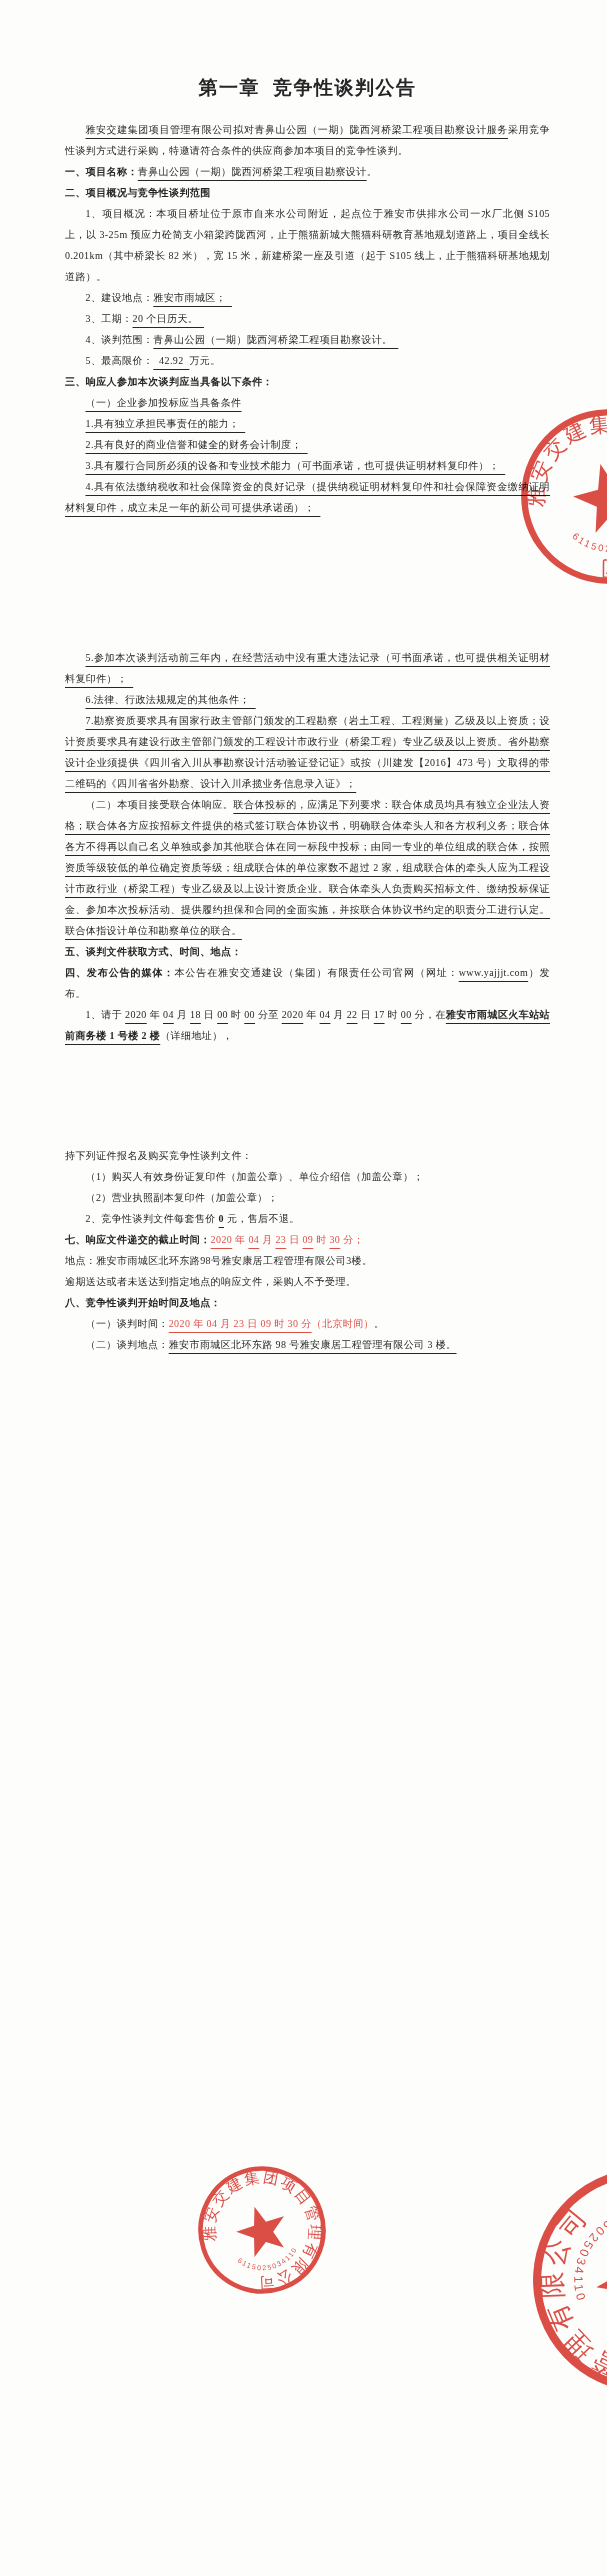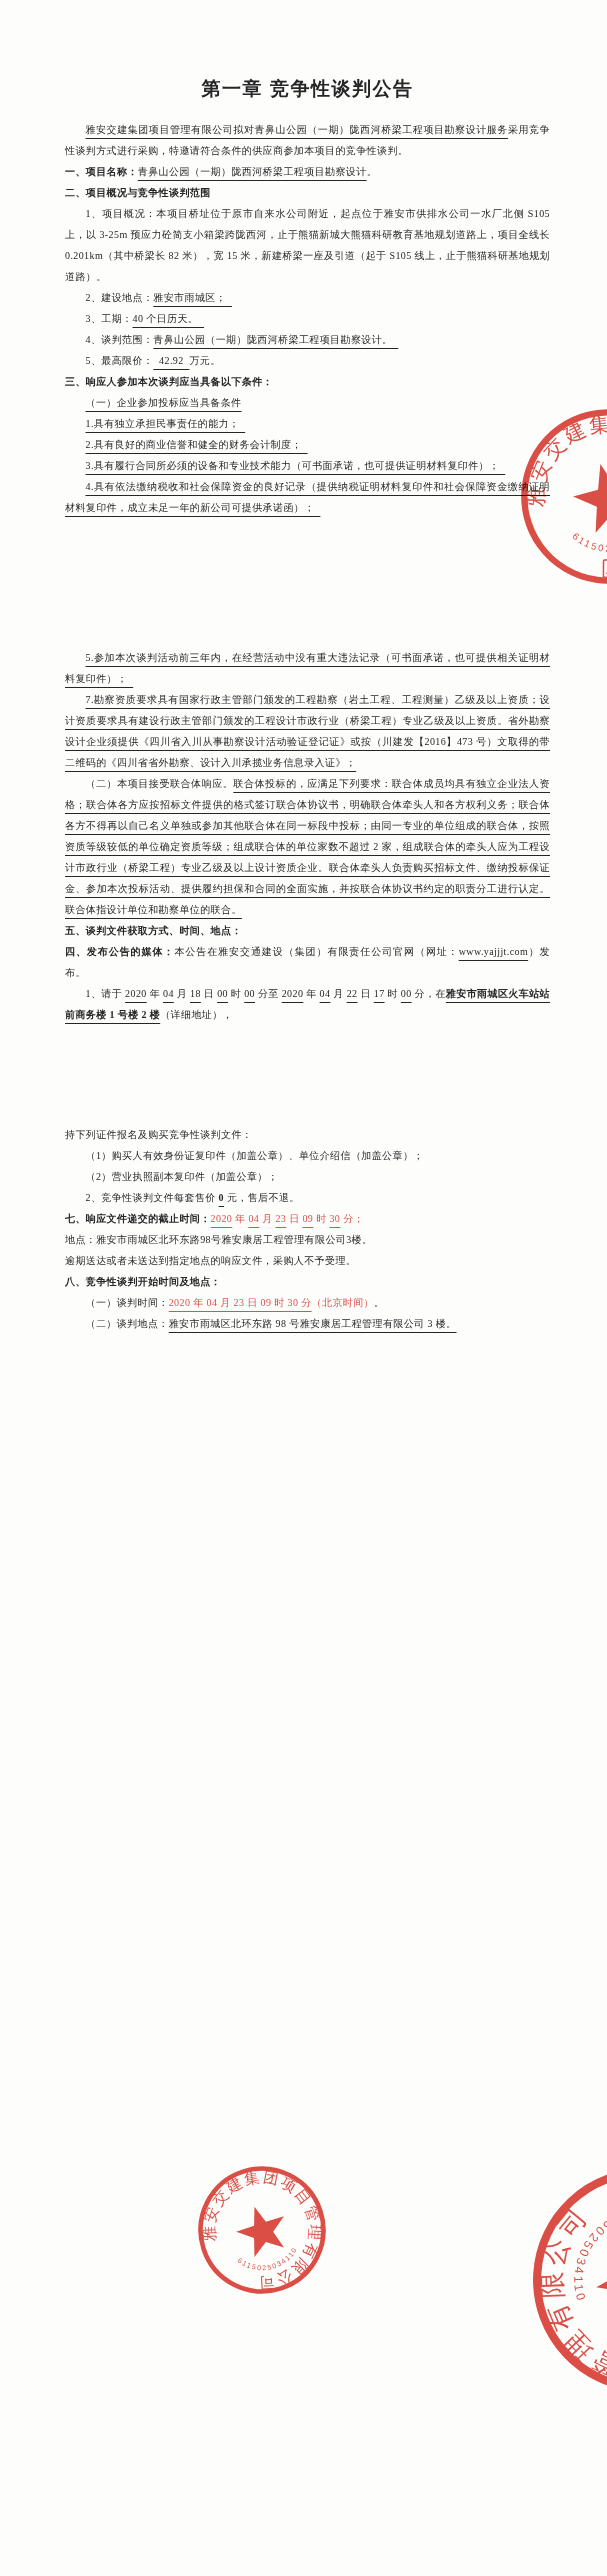--- a/index.html
+++ b/index.html
@@ -7,21 +7,21 @@
     position:relative;
     width:608px;height:2576px;
     background:#fdfdfc;
     overflow:hidden;
     font-family:"Liberation Serif","DejaVu Serif",serif;
     color:#262626;
   }
   .content{padding:70px 58px 0 65px;}
   .doc-title{
     text-align:center;
-    font-family:Liberation Sans, sans-serif;
+    font-family:Liberation Mono, monospace;
     font-weight:bold;
     font-size:19px;
     letter-spacing:1.5px;
     margin:0 0 10.6px 0;
     line-height:38px;
   }
   .doc-body p{
     margin:0;
     font-size:10px;
     line-height:21px;
@@ -50,31 +50,32 @@
 
 <div class="page">
   <div class="content">
     <h1 class="doc-title">第一章 竞争性谈判公告</h1>
     <div class="doc-body" id="doc-body">
         <p class="indent"><span class="s-u">雅安交建集团项目管理有限公司拟对青鼻山公园（一期）陇西河桥梁工程项目勘察设计服务</span><span>采用竞争性谈判方式进行采购，特邀请符合条件的供应商参加本项目的竞争性谈判。</span></p>
         <p><span class="s-b">一、项目名称：</span><span class="s-u">青鼻山公园（一期）陇西河桥梁工程项目勘察设计</span><span>。</span></p>
         <p><span class="s-b">二、项目概况与竞争性谈判范围</span></p>
         <p class="indent"><span>1、项目概况：本项目桥址位于原市自来水公司附近，起点位于雅安市供排水公司一水厂北侧 S105 上，以 3-25m 预应力砼简支小箱梁跨陇西河，止于熊猫新城大熊猫科研教育基地规划道路上，项目全线长 0.201km（其中桥梁长 82 米），宽 15 米，新建桥梁一座及引道（起于 S105 线上，止于熊猫科研基地规划道路）。</span></p>
         <p class="indent"><span>2、建设地点：</span><span class="s-u">雅安市雨城区；  </span></p>
-        <p class="indent"><span>3、工期：</span><span class="s-u">40 个日历天。  </span></p>
+        <p class="indent"><span>3、工期：</span><span class="s-u">20 个日历天。  </span></p>
         <p class="indent"><span>4、谈判范围：</span><span class="s-u">青鼻山公园（一期）陇西河桥梁工程项目勘察设计。  </span></p>
         <p class="indent"><span>5、最高限价：</span><span class="s-u">  42.92  </span><span>万元。</span></p>
         <p><span class="s-b">三、响应人参加本次谈判应当具备以下条件：</span></p>
         <p class="indent"><span class="s-u">（一）企业参加投标应当具备条件</span></p>
         <p class="indent"><span class="s-u">1.具有独立承担民事责任的能力；  </span></p>
         <p class="indent"><span class="s-u">2.具有良好的商业信誉和健全的财务会计制度；  </span></p>
         <p class="indent"><span class="s-u">3.具有履行合同所必须的设备和专业技术能力（可书面承诺，也可提供证明材料复印件）；  </span></p>
         <p class="indent"><span class="s-u">4.具有依法缴纳税收和社会保障资金的良好记录（提供纳税证明材料复印件和社会保障资金缴纳证明材料复印件，成立未足一年的新公司可提供承诺函）；  </span></p>
         <div class="gap" style="height: 129px;"></div>
         <p class="indent"><span class="s-u">5.参加本次谈判活动前三年内，在经营活动中没有重大违法记录（可书面承诺，也可提供相关证明材料复印件）；  </span></p>
+        <p class="indent"><span class="s-u">6.法律、行政法规规定的其他条件；  </span></p>
         <p class="indent"><span class="s-u">7.勘察资质要求具有国家行政主管部门颁发的工程勘察（岩土工程、工程测量）乙级及以上资质；设计资质要求具有建设行政主管部门颁发的工程设计市政行业（桥梁工程）专业乙级及以上资质。省外勘察设计企业须提供《四川省入川从事勘察设计活动验证登记证》或按（川建发【2016】473 号）文取得的带二维码的《四川省省外勘察、设计入川承揽业务信息录入证》；</span></p>
         <p class="indent"><span>（二）本项目接受联合体响应。</span><span class="s-u">联合体投标的，应满足下列要求：联合体成员均具有独立企业法人资格；联合体各方应按招标文件提供的格式签订联合体协议书，明确联合体牵头人和各方权利义务；联合体各方不得再以自己名义单独或参加其他联合体在同一标段中投标；由同一专业的单位组成的联合体，按照资质等级较低的单位确定资质等级；组成联合体的单位家数不超过 2 家，组成联合体的牵头人应为工程设计市政行业（桥梁工程）专业乙级及以上设计资质企业。联合体牵头人负责购买招标文件、缴纳投标保证金、参加本次投标活动、提供履约担保和合同的全面实施，并按联合体协议书约定的职责分工进行认定。联合体指设计单位和勘察单位的联合。</span></p>
         <p><span class="s-b">五、谈判文件获取方式、时间、地点：</span></p>
         <p><span class="s-b">四、发布公告的媒体：</span><span>本公告在雅安交通建设（集团）有限责任公司官网（网址：</span><span class="s-u">www.yajjjt.com</span><span>）发布。</span></p>
         <p class="indent"><span>1、请于 </span><span class="s-u">2020</span><span> 年 </span><span class="s-u">04</span><span> 月 </span><span class="s-u">18</span><span> 日 </span><span class="s-u">00</span><span> 时 </span><span class="s-u">00</span><span> 分至 </span><span class="s-u">2020</span><span> 年 </span><span class="s-u">04</span><span> 月 </span><span class="s-u">22</span><span> 日 </span><span class="s-u">17</span><span> 时 </span><span class="s-u">00</span><span> 分，在</span><span class="s-b s-u">雅安市雨城区火车站站前商务楼 1 号楼 2 楼</span><span>（详细地址），</span></p>
         <div class="gap" style="height: 99px;"></div>
         <p><span>持下列证件报名及购买竞争性谈判文件：</span></p>
         <p class="indent"><span>（1）购买人有效身份证复印件（加盖公章）、单位介绍信（加盖公章）；</span></p>
         <p class="indent"><span>（2）营业执照副本复印件（加盖公章）；</span></p>
         <p class="indent"><span>2、竞争性谈判文件每套售价 </span><span class="s-b s-u">0</span><span> 元，售后不退。</span></p>

